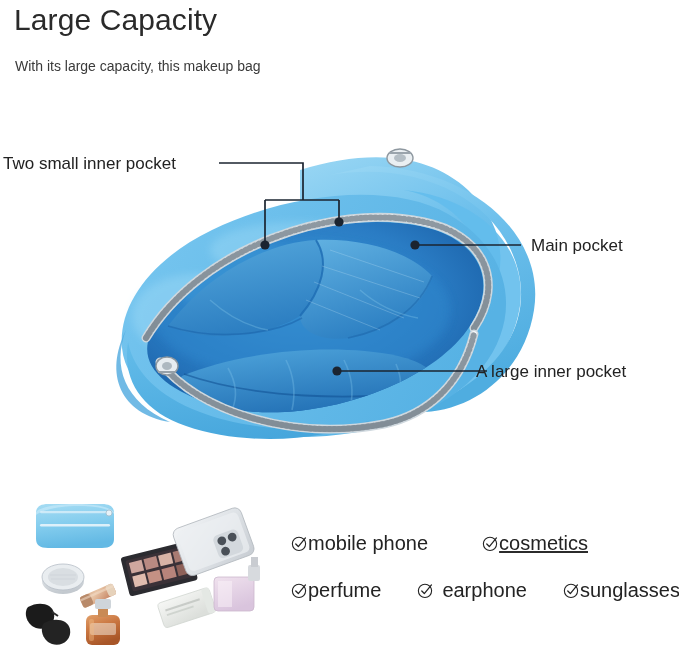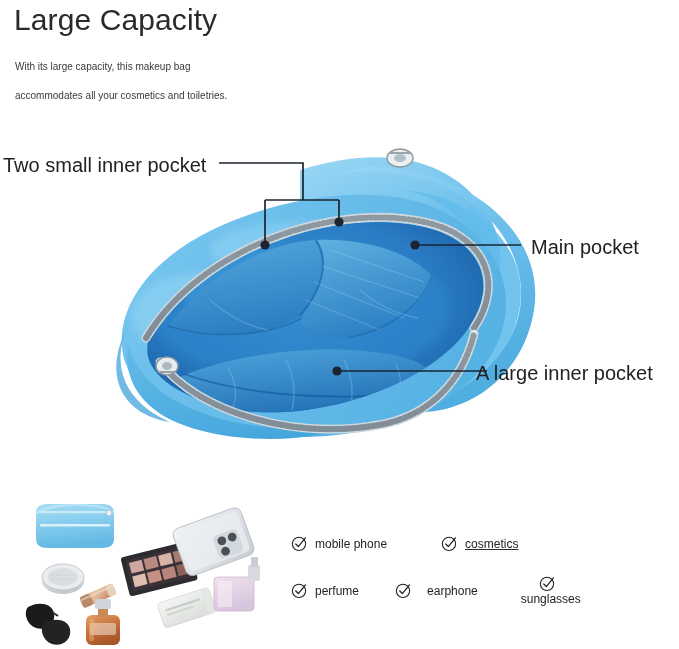--- a/index.html
+++ b/index.html
@@ -14,62 +14,61 @@
   .page{position:absolute;inset:0;}
 
   
   .headline{
     position:absolute;left:14px;top:-2px;
     font-size:30px;font-weight:400;color:#2a2a2a;
     letter-spacing:.1px;line-height:44px;white-space:nowrap;
   }
   .sub{
     position:absolute;left:15px;top:52px;
-    font-size:10px;line-height:29px;color:#3a3a3a;
+    font-size:14px;line-height:29px;color:#3a3a3a;
     white-space:nowrap;
   }
 
   
   .bagwrap{position:absolute;left:0;top:130px;width:679px;height:330px;}
   .bagwrap svg{display:block;}
 
   
   .callout{
-    position:absolute;font-size:20px;color:#222;white-space:nowrap;
+    position:absolute;font-size:17px;color:#222;white-space:nowrap;
     line-height:1;
   }
   #callout-two{left:3px;top:155px;}
   #callout-main{left:531px;top:237px;}
   #callout-large{left:476px;top:363px;}
 
   .leaders{position:absolute;left:0;top:0;width:679px;height:649px;pointer-events:none;}
 
   
   .collage{position:absolute;left:18px;top:495px;width:260px;height:154px;}
 
   
   .checklist{position:absolute;left:289px;top:520px;width:390px;}
   .crow{display:flex;align-items:center;height:47px;}
   .citem{display:flex;align-items:center;white-space:nowrap;}
-  .citem .lbl{font-size:12px;color:#232323;margin-left:7px;}
+  .citem .lbl{font-size:20px;color:#232323;}
   .ck{width:17px;height:17px;flex:0 0 17px;display:block;}
   #row1 .citem:nth-child(1){margin-left:2px;}
   #row1 .citem:nth-child(2){margin-left:54px;text-decoration:underline;}
   #row2 .citem:nth-child(1){margin-left:2px;}
   #row2 .citem:nth-child(2){margin-left:36px;gap:8px;}
-  #row2 .citem:nth-child(3){margin-left:36px;flex-direction:column;}
+  #row2 .citem:nth-child(3){margin-left:36px;}
 </style>
 </head>
 <body>
 
 <div class="page">
 
   <div class="headline">Large Capacity</div>
   <div class="sub">With its large capacity, this makeup bag</div>
-  <div class="sub" style="top:81px">accommodates all your cosmetics and toiletries.</div>
 
   <div class="bagwrap">
     <svg width="679" height="330" viewBox="0 0 679 330" xmlns="http://www.w3.org/2000/svg">
       <defs>
         <linearGradient id="gOuterTop" x1="0" y1="0" x2="0.35" y2="1">
           <stop offset="0" stop-color="#9ad7f4"></stop>
           <stop offset="0.45" stop-color="#6ec0ec"></stop>
           <stop offset="1" stop-color="#4fadE0"></stop>
         </linearGradient>
         <linearGradient id="gOuterLeft" x1="0" y1="0" x2="1" y2="0.4">

